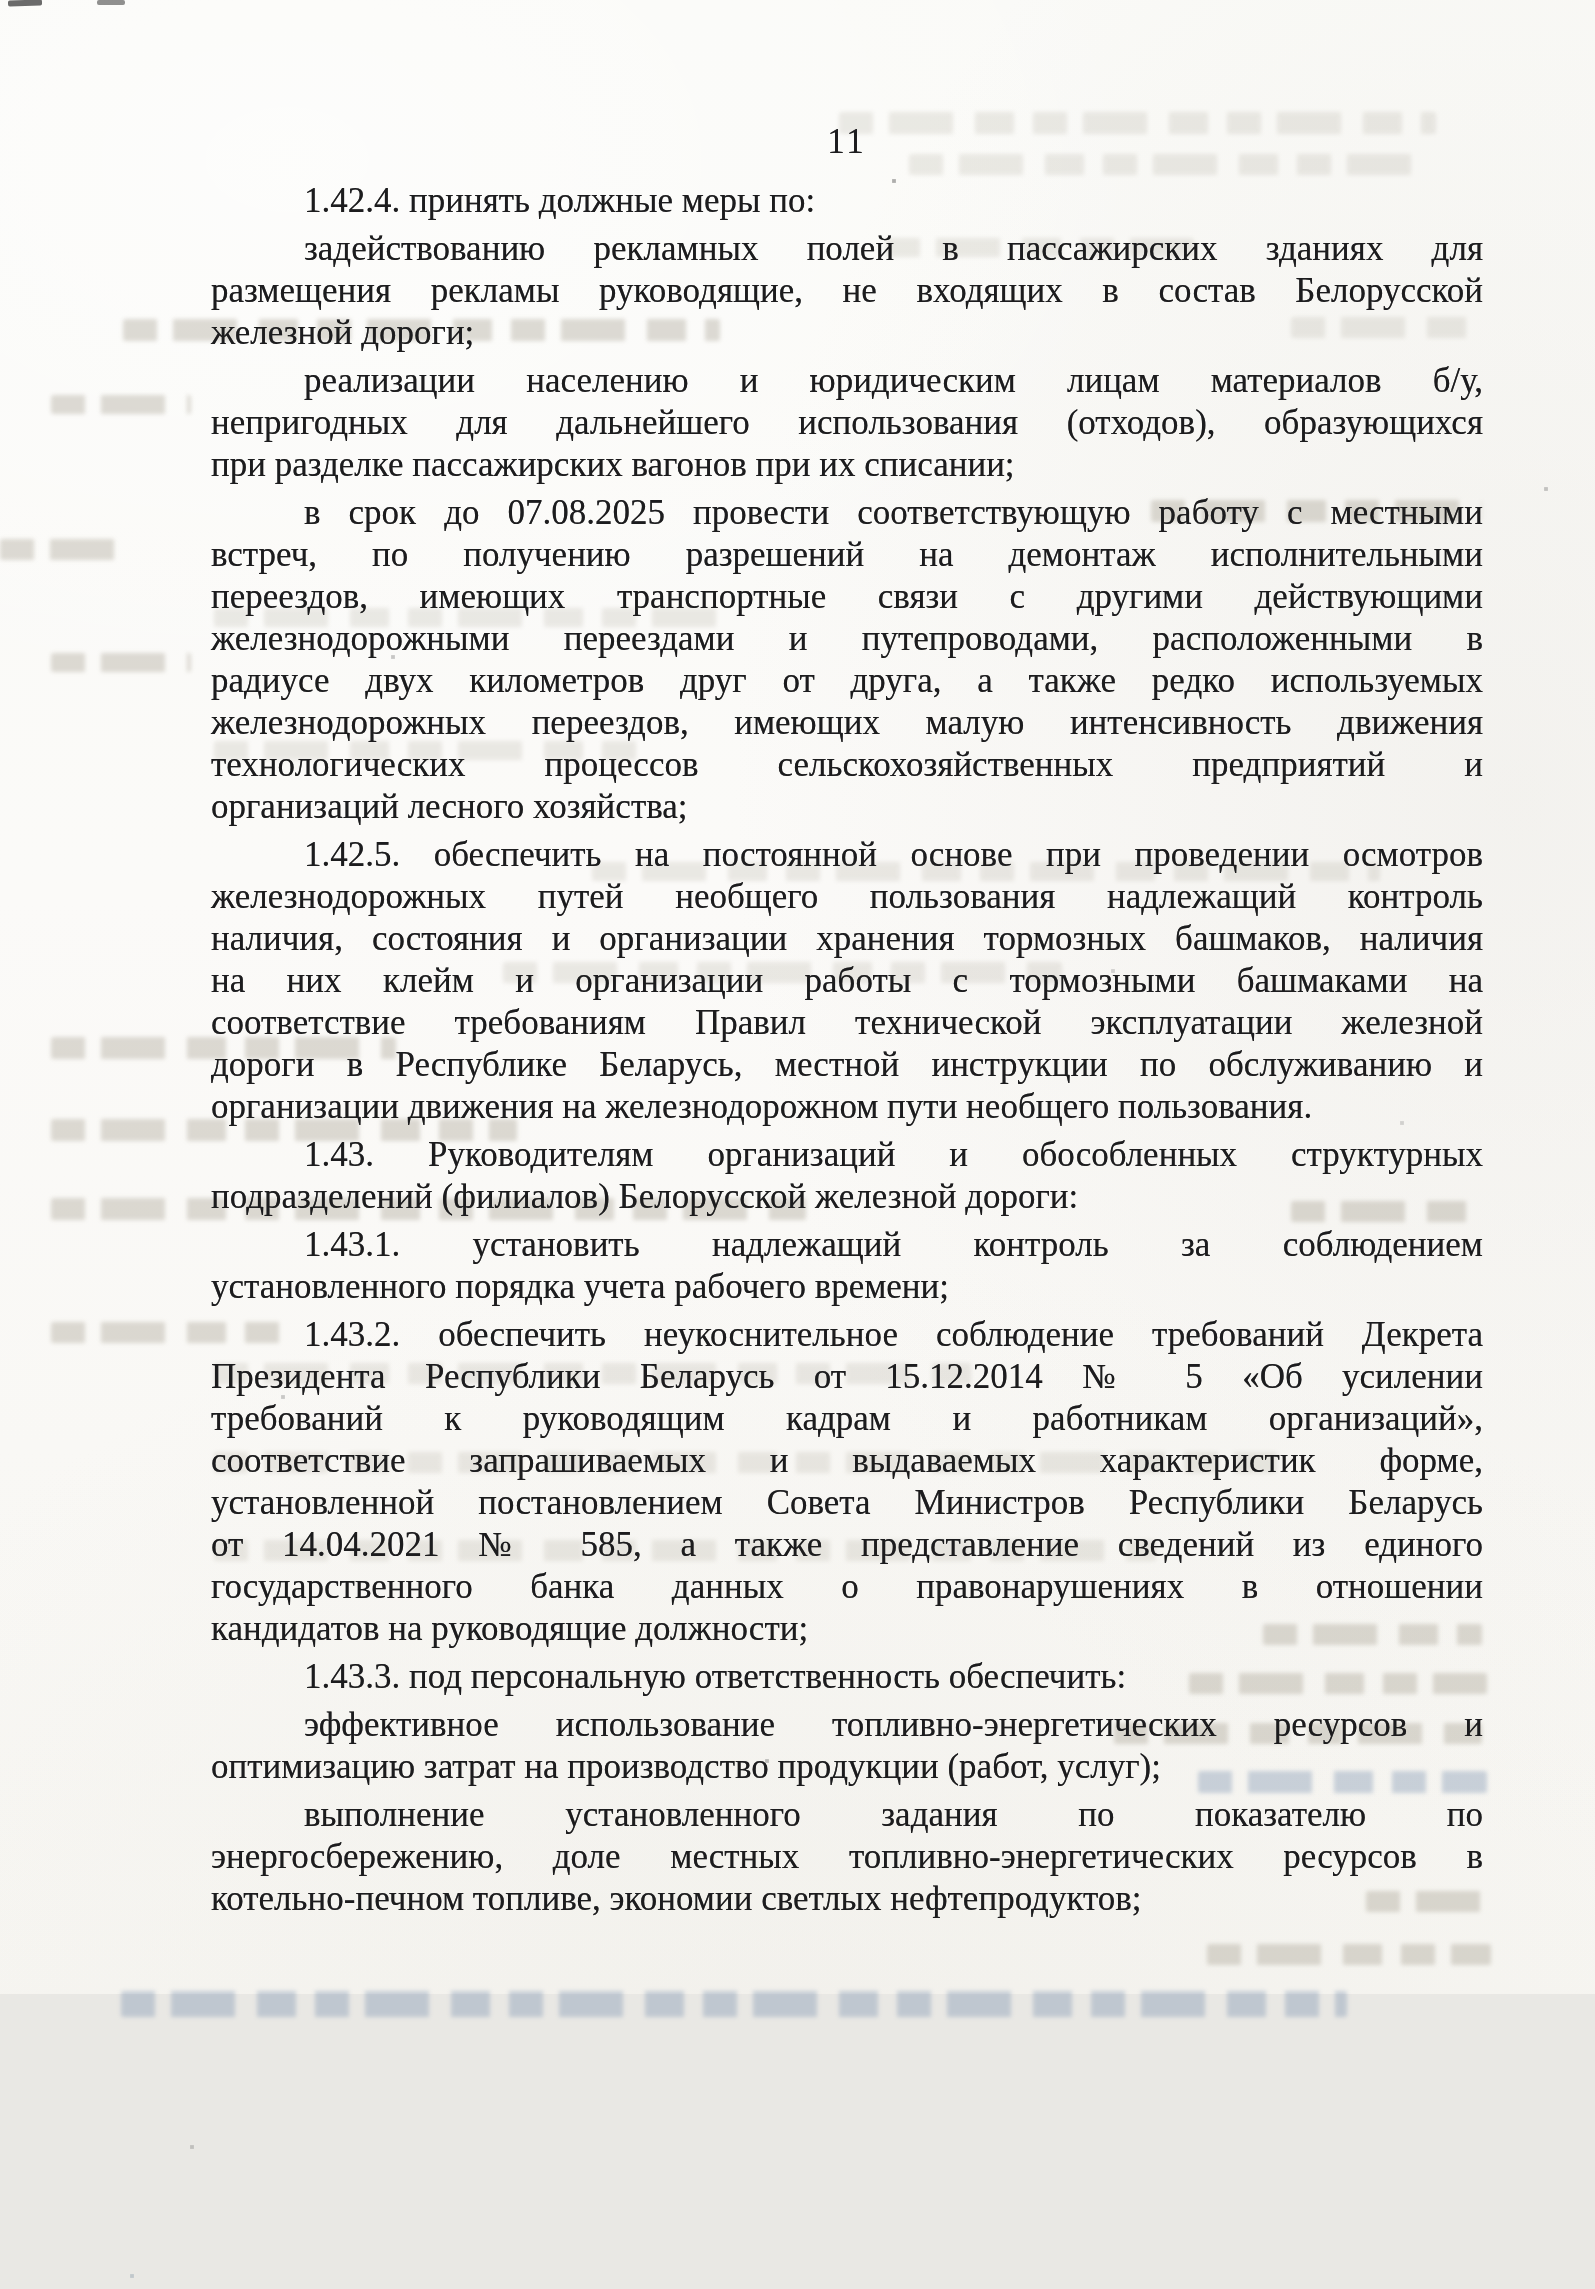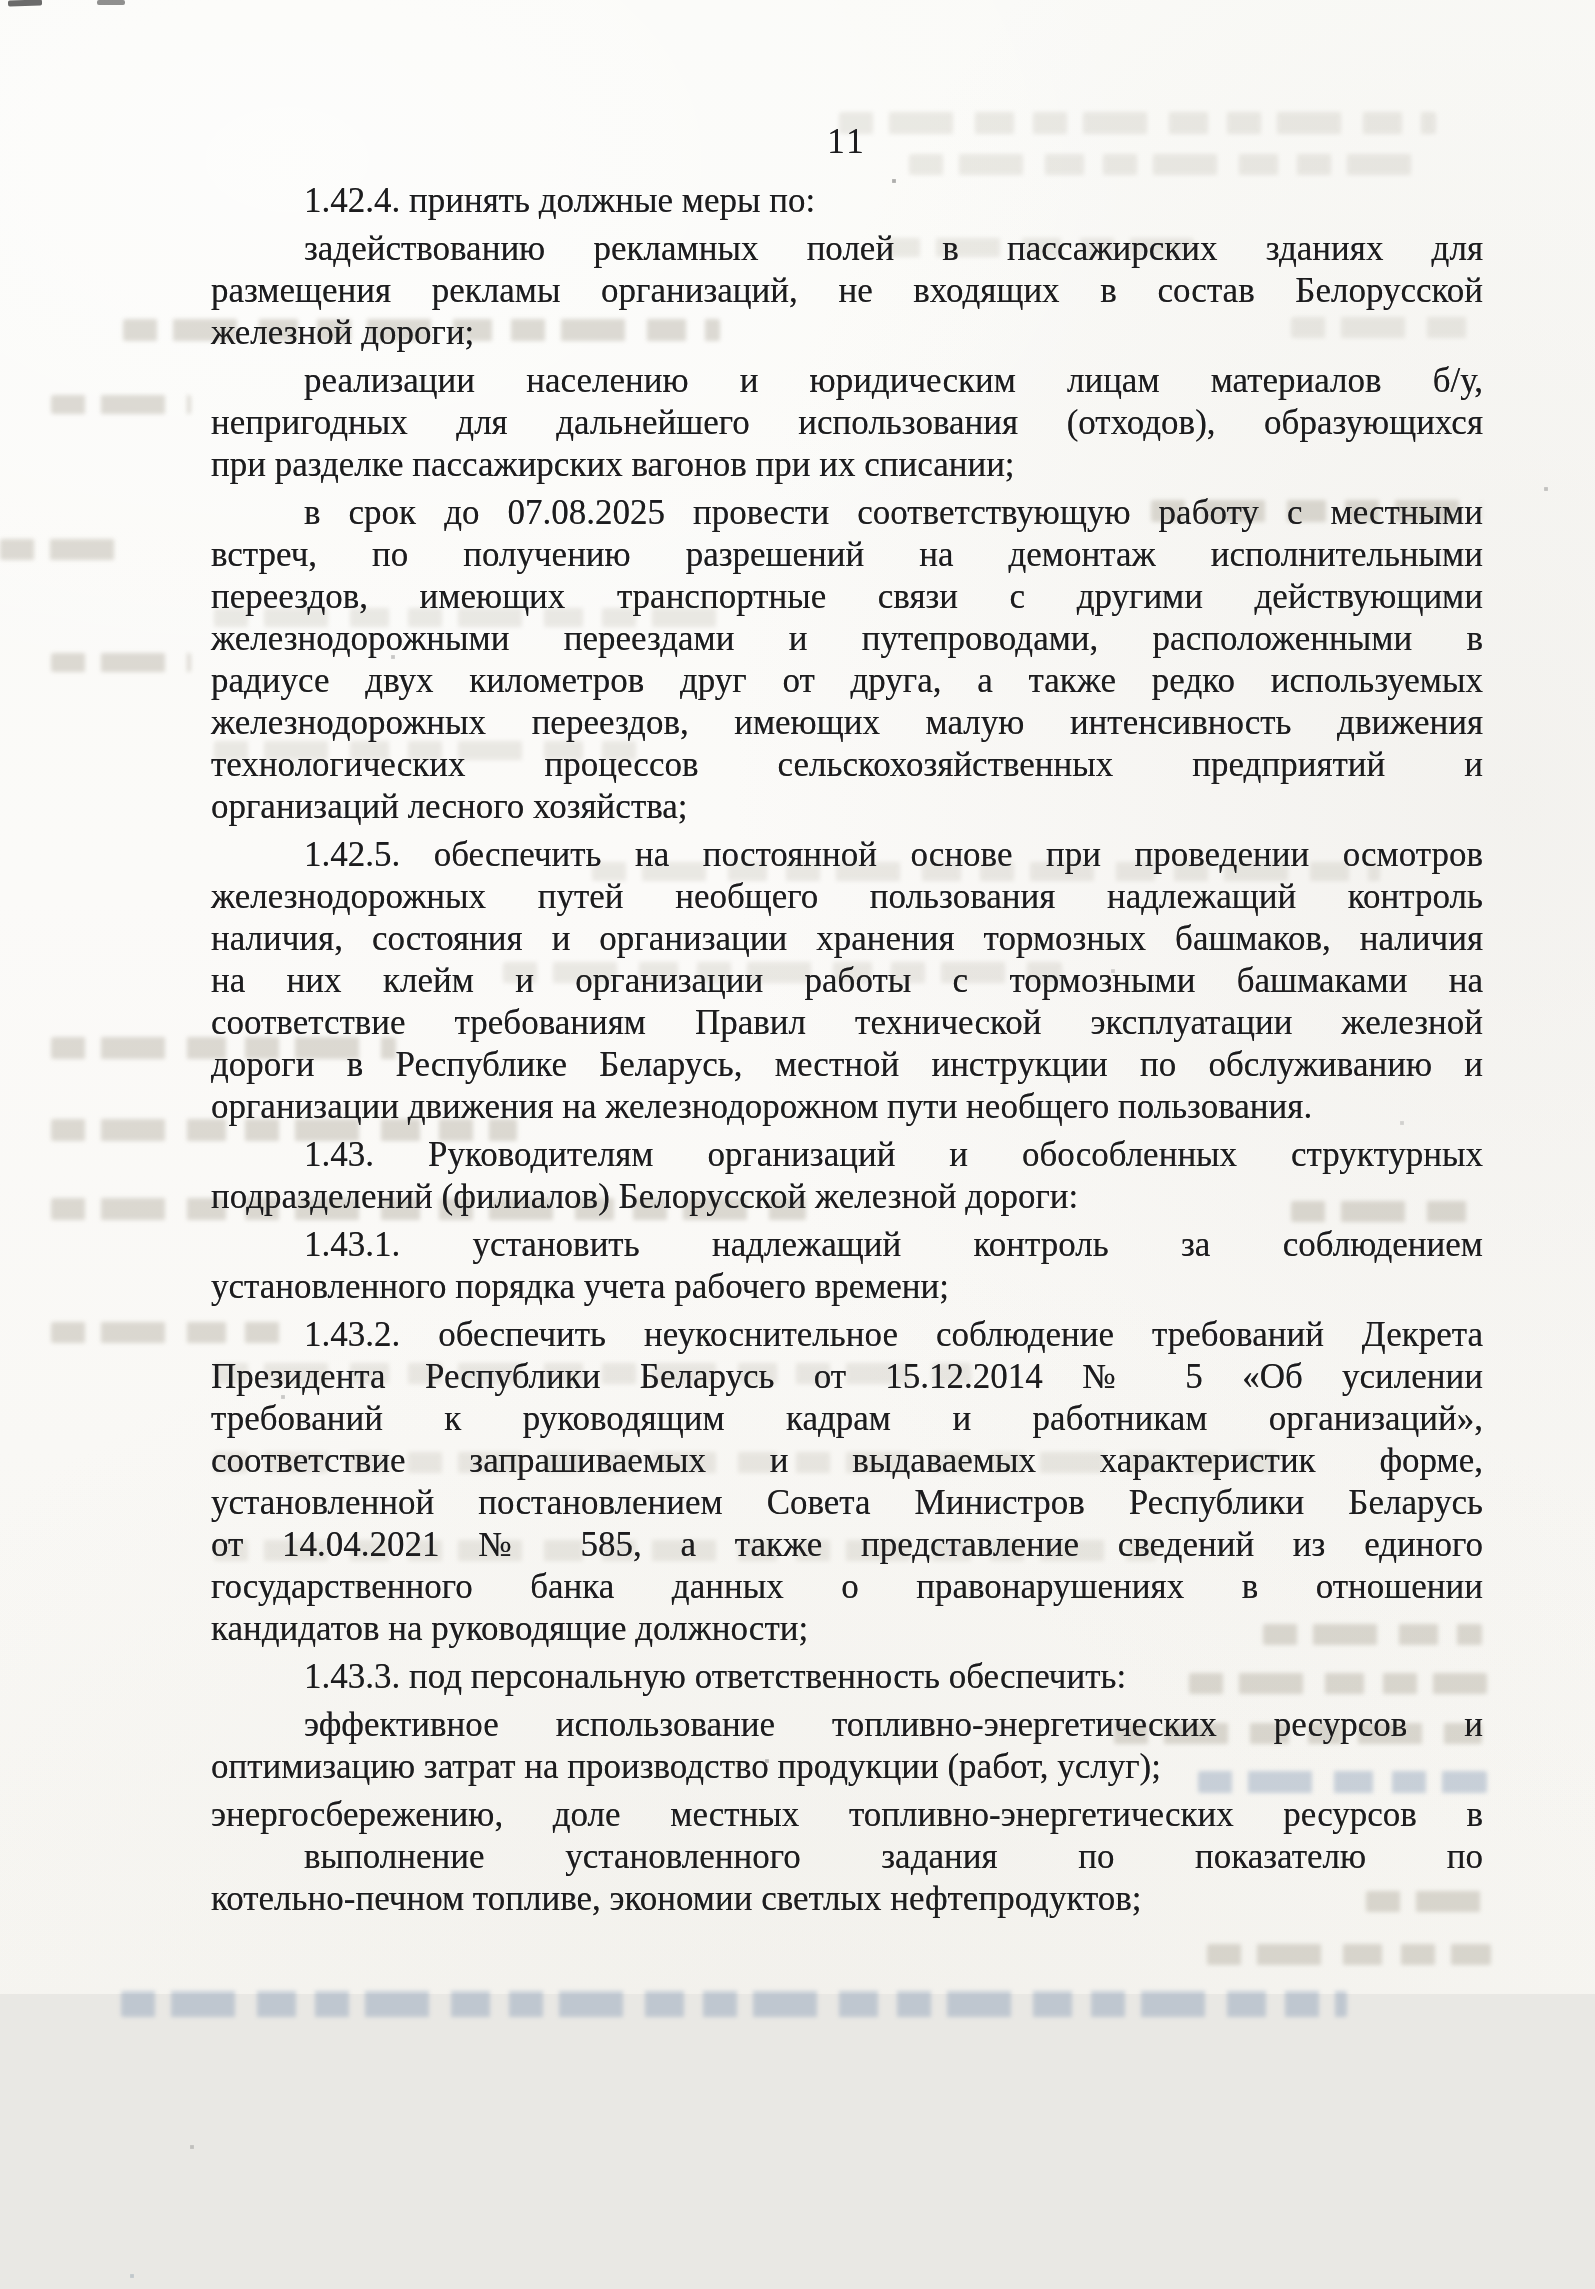--- a/index.html
+++ b/index.html
@@ -156,21 +156,21 @@
   <div class="edge-mark m2"></div>
 
   <div class="page-number">11</div>
 
   <div class="doc-body">
       <div class="para">
         <div class="line ind">1.42.4. принять должные меры по:</div>
       </div>
       <div class="para">
         <div class="line ind just">задействованию рекламных полей в пассажирских зданиях для</div>
-        <div class="line just">размещения рекламы организаций, не входящих в состав Белорусской</div>
+        <div class="line just">размещения рекламы руководящие, не входящих в состав Белорусской</div>
         <div class="line">железной дороги;</div>
       </div>
       <div class="para">
         <div class="line ind just">реализации населению и юридическим лицам материалов б/у,</div>
         <div class="line just">непригодных для дальнейшего использования (отходов), образующихся</div>
         <div class="line">при разделке пассажирских вагонов при их списании;</div>
       </div>
       <div class="para">
         <div class="line ind just">в срок до 07.08.2025 провести соответствующую работу с местными</div>
         <div class="line just">встреч, по получению разрешений на демонтаж исполнительными</div>
@@ -209,20 +209,20 @@
         <div class="line">кандидатов на руководящие должности;</div>
       </div>
       <div class="para">
         <div class="line ind">1.43.3. под персональную ответственность обеспечить:</div>
       </div>
       <div class="para">
         <div class="line ind just">эффективное использование топливно-энергетических ресурсов и</div>
         <div class="line">оптимизацию затрат на производство продукции (работ, услуг);</div>
       </div>
       <div class="para">
+        <div class="line ind just">выполнение установленного задания по показателю по</div>
         <div class="line just">энергосбережению, доле местных топливно-энергетических ресурсов в</div>
-        <div class="line ind just">выполнение установленного задания по показателю по</div>
         <div class="line">котельно-печном топливе, экономии светлых нефтепродуктов;</div>
       </div>
     </div>
 
 </div>
 
 
 </body></html>

